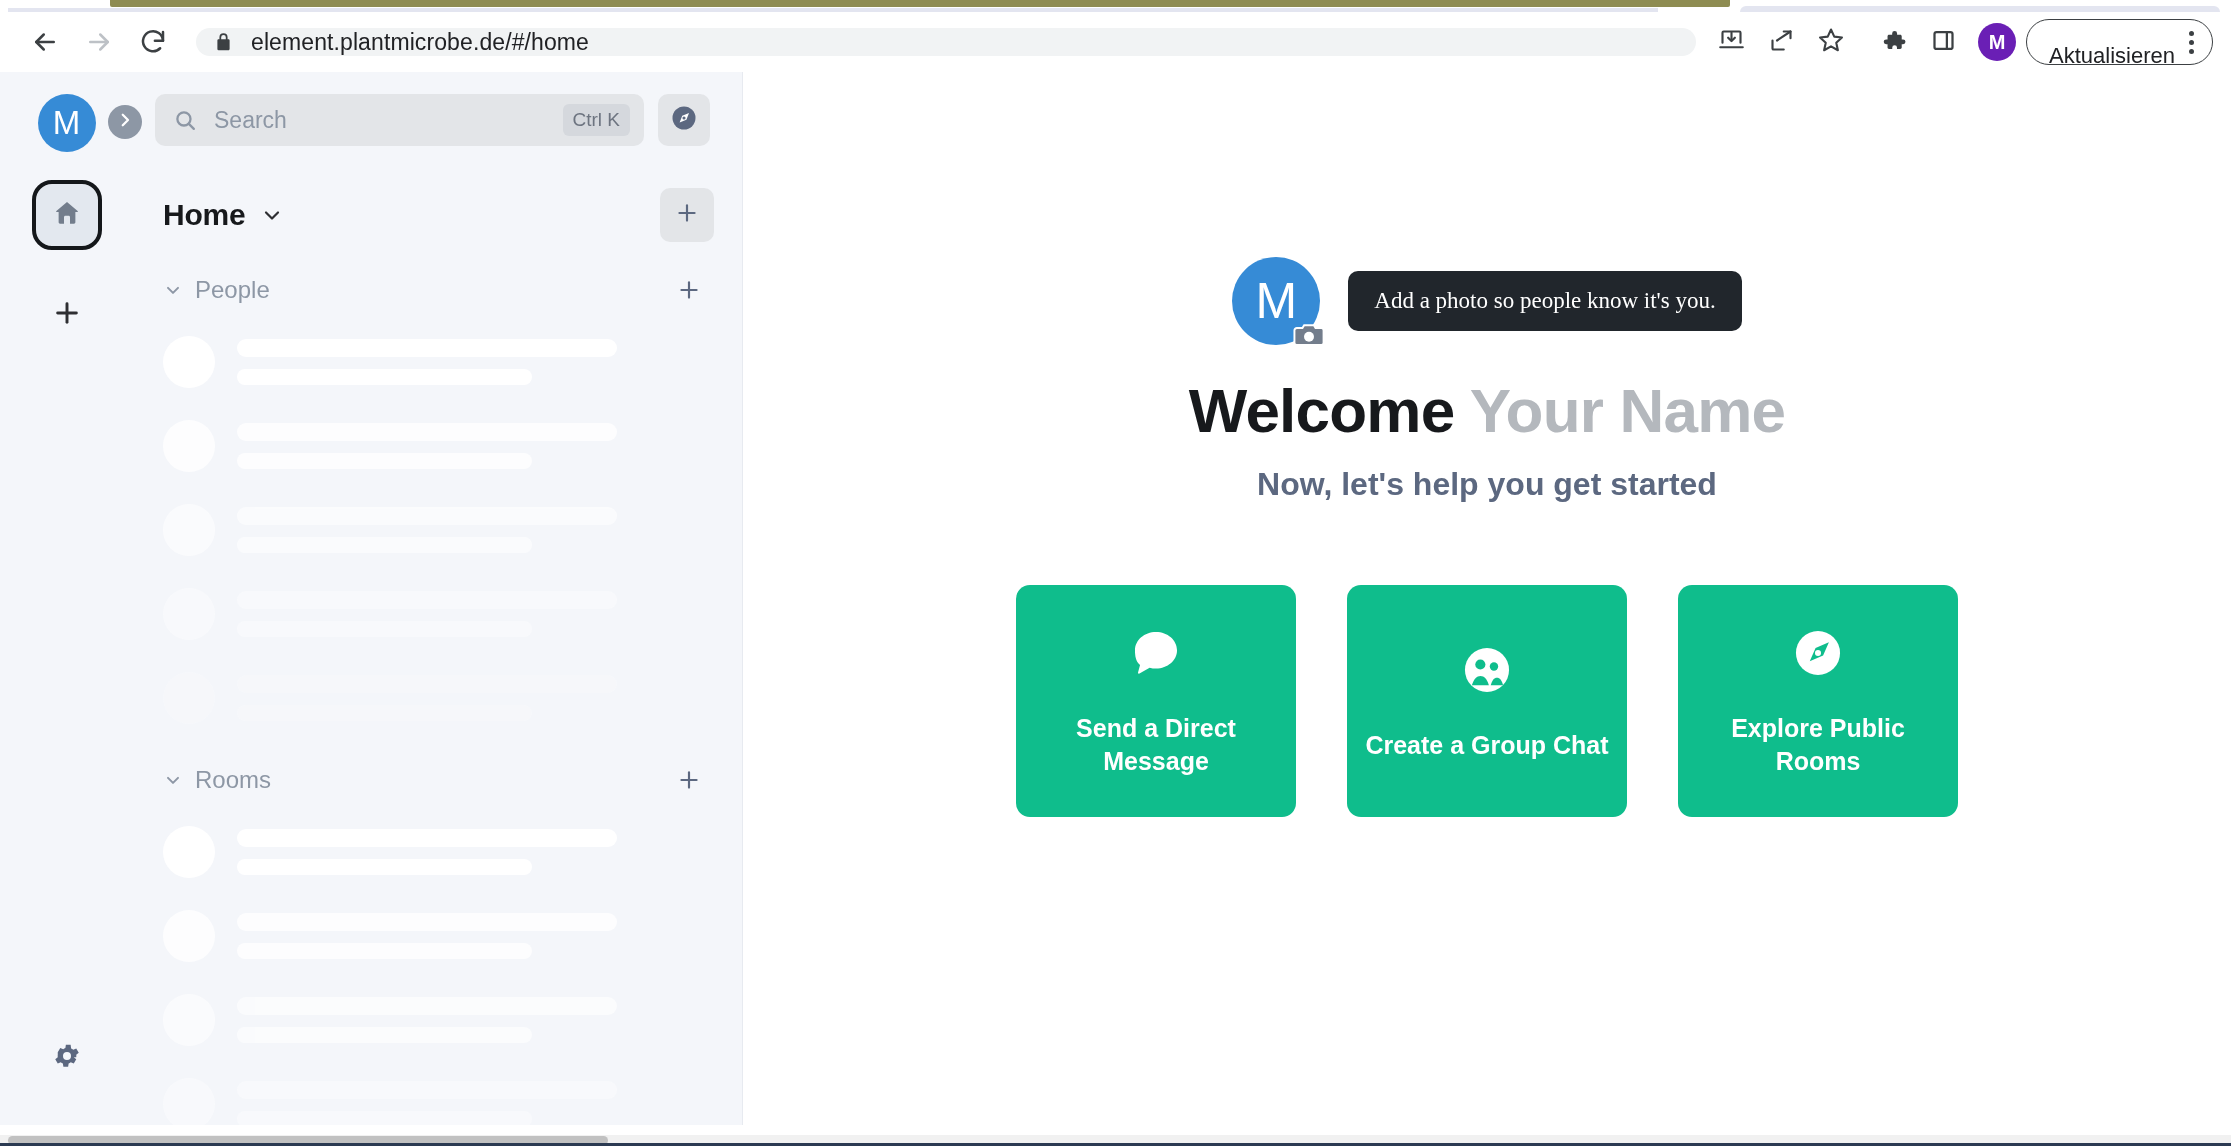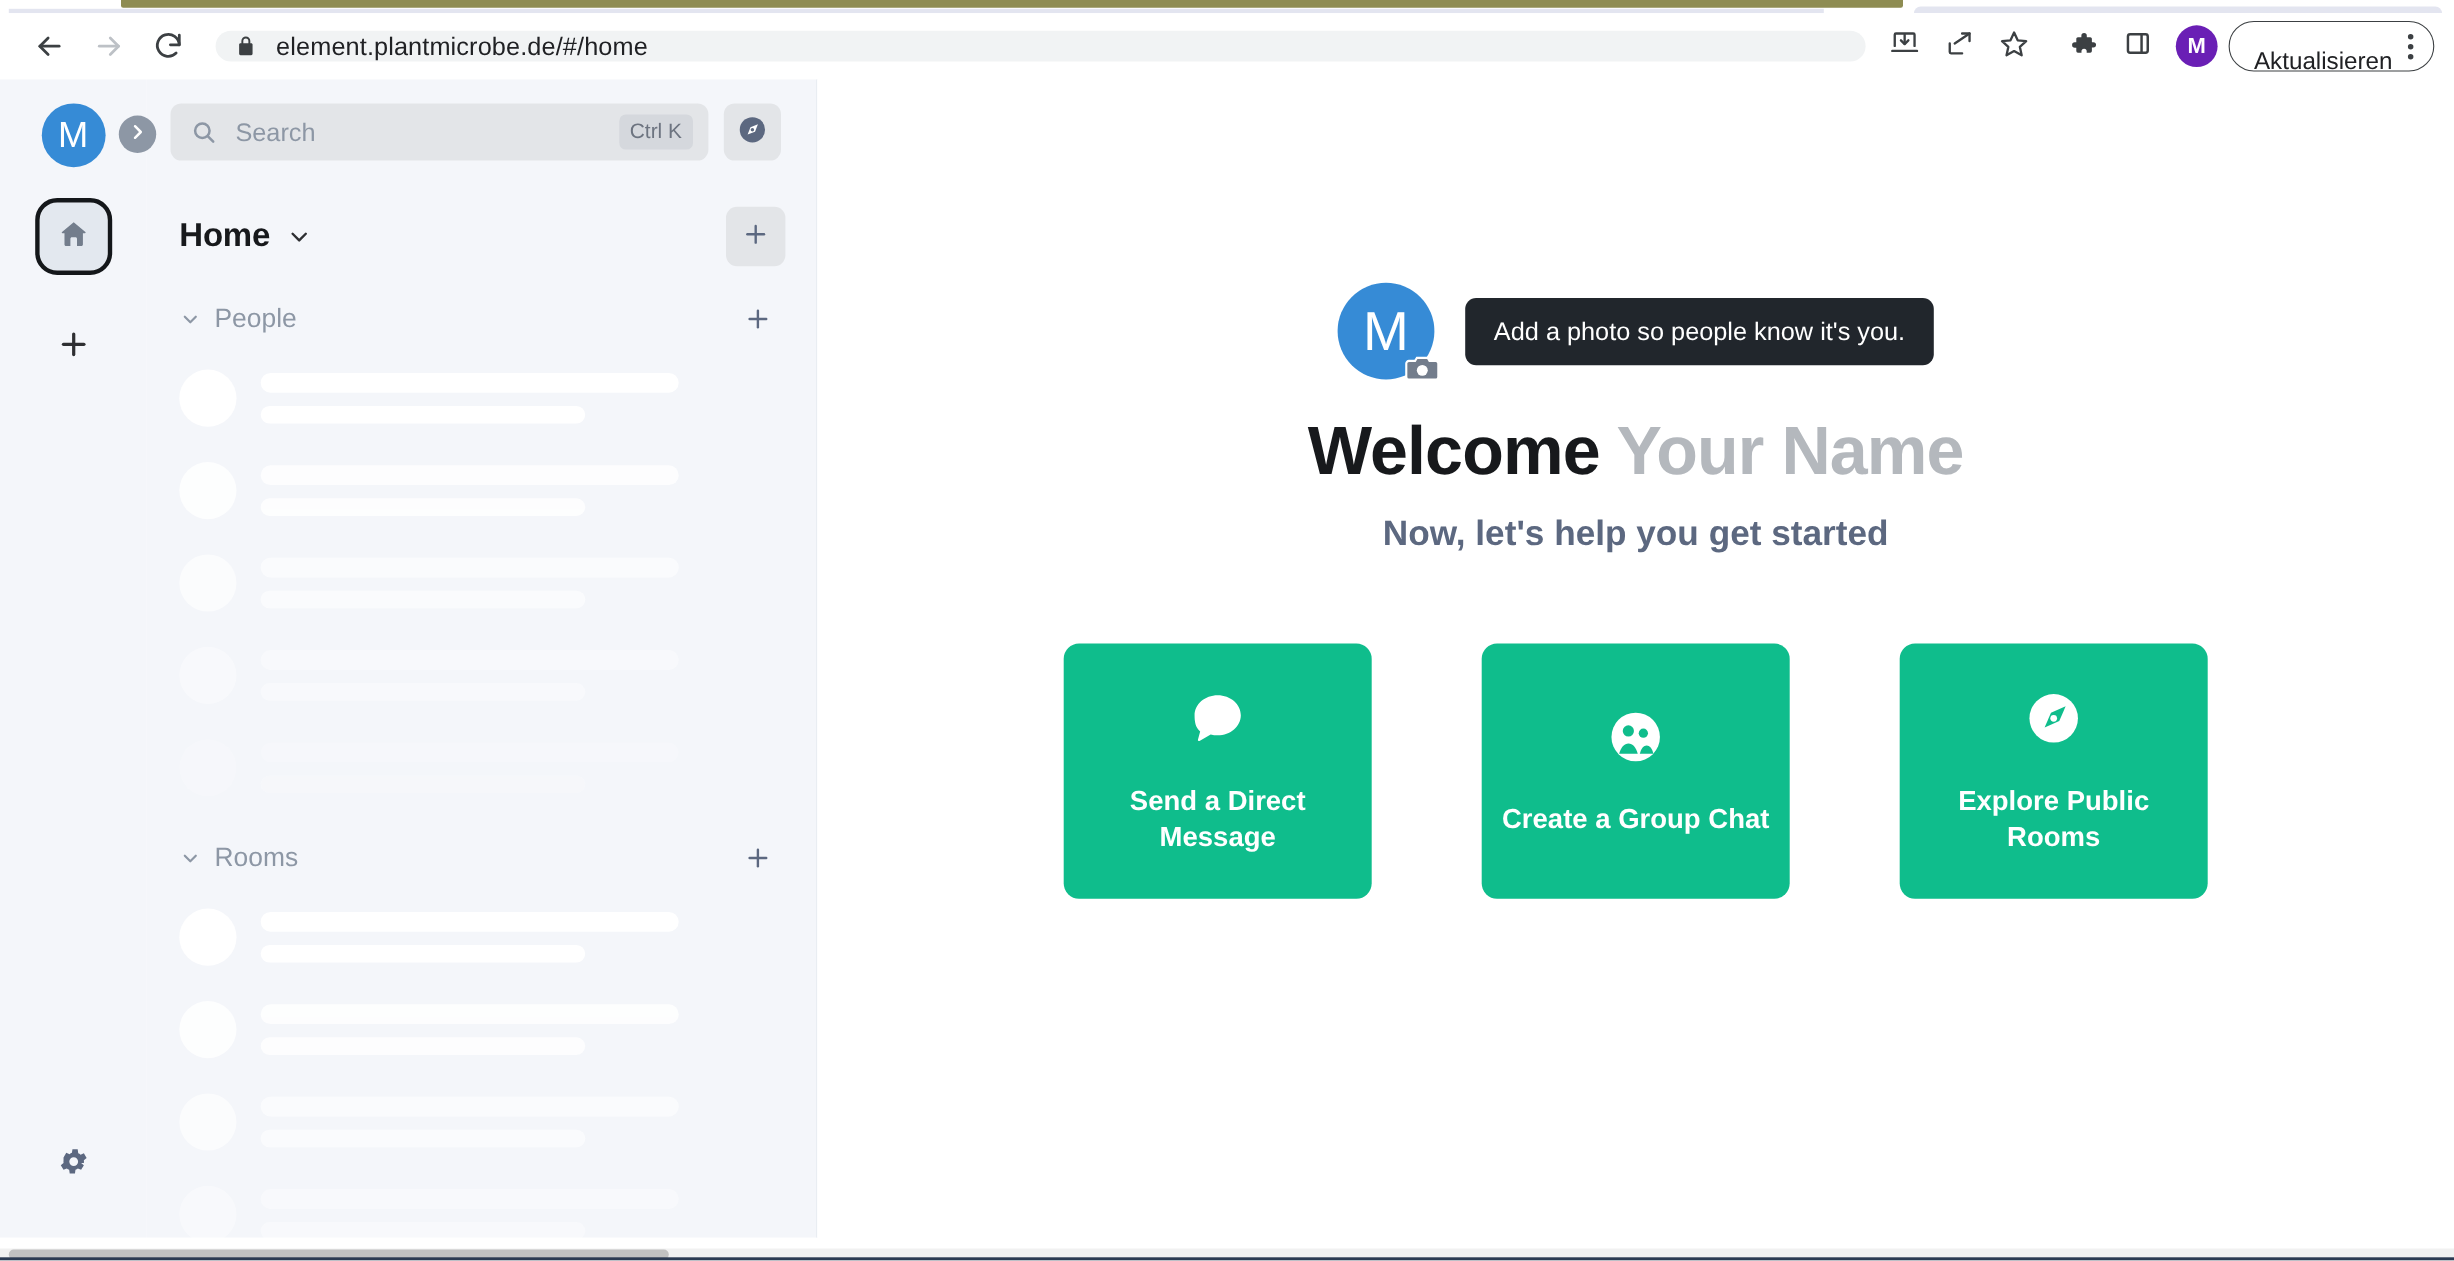--- a/index.html
+++ b/index.html
@@ -337,20 +337,21 @@
   }
   .tooltip {
     margin-left: 28px;
     background: #21262c;
     color: #ffffff;
     border-radius: 10px;
     padding: 17px 26px;
     font-size: 23px;
     white-space: nowrap;
     font-weight: 400;
+    font-family: Liberation Serif, serif;
   }
 
   .welcome {
     font-size: 62px;
     font-weight: bold;
     letter-spacing: -0.8px;
     margin-bottom: 20px;
     white-space: nowrap;
   }
   .welcome .w1 { color: #17191c; }
@@ -358,21 +359,21 @@
   .subtitle {
     font-size: 32px;
     font-weight: bold;
     color: #5c6880;
     margin-bottom: 82px;
     white-space: nowrap;
   }
 
   .cards {
     display: flex;
-    gap: 100px;
+    gap: 51px;
   }
   .card {
     width: 280px; height: 232px;
     border-radius: 14px;
     background: #0fbd8c;
     display: flex;
     flex-direction: column;
     align-items: center;
     justify-content: center;
     cursor: pointer;

